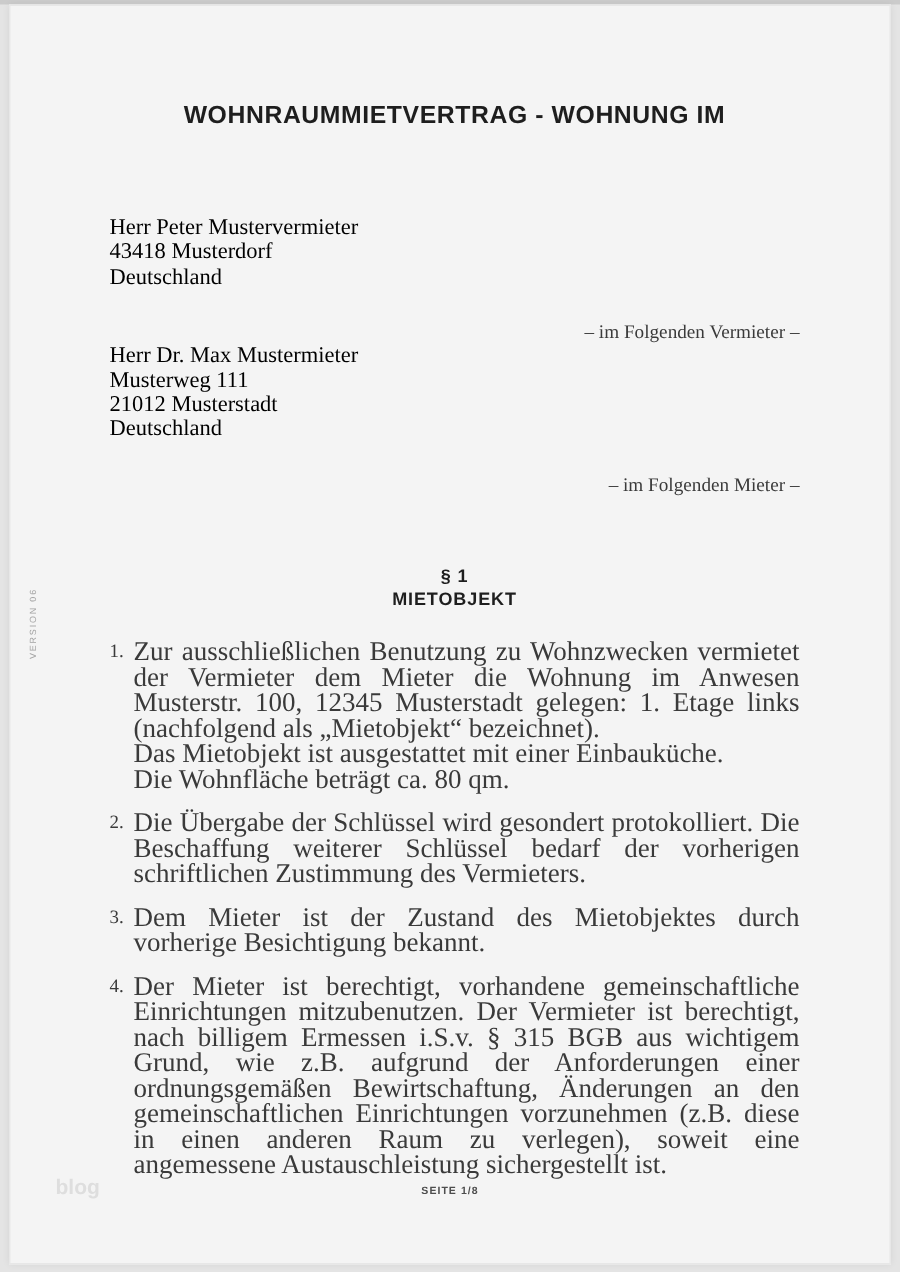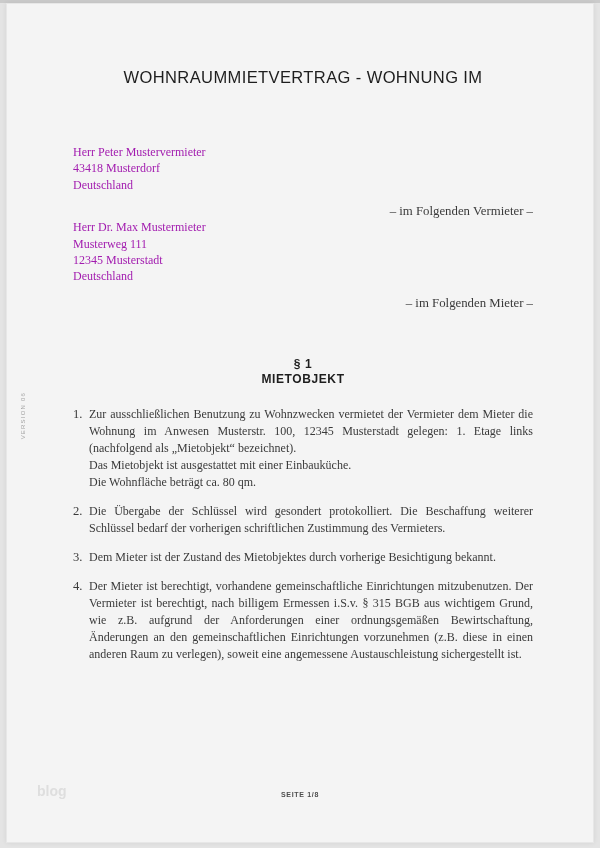--- a/index.html
+++ b/index.html
@@ -33,41 +33,41 @@
     position: absolute;
     left: 66px;
     right: 60px;
     top: 0;
   }
 
   .doc-title {
     margin-top: 60px;
     text-align: center;
     font-family: "Liberation Sans", sans-serif;
-    font-weight: normal;
+    font-weight: bold;
     font-size: 16.5px;
     line-height: 26px;
     letter-spacing: 0.4px;
     color: #1e1e1e;
   }
 
   .party-block {
-    font-size: 12px;
+    font-size: 15px;
     line-height: 16.4px;
-    color: #a21caf;
+    color: #000000;
   }
   .party-landlord { margin-top: 54px; }
   .party-tenant   { }
 
   .party-designation {
     text-align: right;
     font-size: 12.8px;
     line-height: 16px;
     color: #3a3a3a;
-    margin-top: 10px;
+    margin-top: 20px;
   }
 
   .section-heading {
     margin-top: 46px;
     text-align: center;
     font-family: "Liberation Sans", sans-serif;
     font-weight: bold;
     font-size: 12px;
     line-height: 15px;
     letter-spacing: 0.6px;
@@ -84,21 +84,21 @@
 
   .clause-number {
     flex: 0 0 16px;
     font-size: 12.6px;
     line-height: 17px;
   }
 
   .clause-body { flex: 1 1 auto; }
 
   .clause-body p {
-    font-size: 12px;
+    font-size: 18px;
     line-height: 17px;
     text-align: justify;
   }
 
   .side-watermark {
     position: absolute;
     left: 13px;
     top: 388px;
     writing-mode: vertical-rl;
     transform: rotate(180deg);
@@ -148,21 +148,21 @@
     <div class="party-block party-landlord">
       <div>Herr Peter Mustervermieter</div>
       <div>43418 Musterdorf</div>
       <div>Deutschland</div>
     </div>
     <div class="party-designation">– im Folgenden Vermieter –</div>
 
     <div class="party-block party-tenant">
       <div>Herr Dr. Max Mustermieter</div>
       <div>Musterweg 111</div>
-      <div>12345 Musterstadt</div>
+      <div>21012 Musterstadt</div>
       <div>Deutschland</div>
     </div>
     <div class="party-designation">– im Folgenden Mieter –</div>
 
     <div class="section-heading">
       <div>§ 1</div>
       <div>MIETOBJEKT</div>
     </div>
 
     <div class="clauses">

